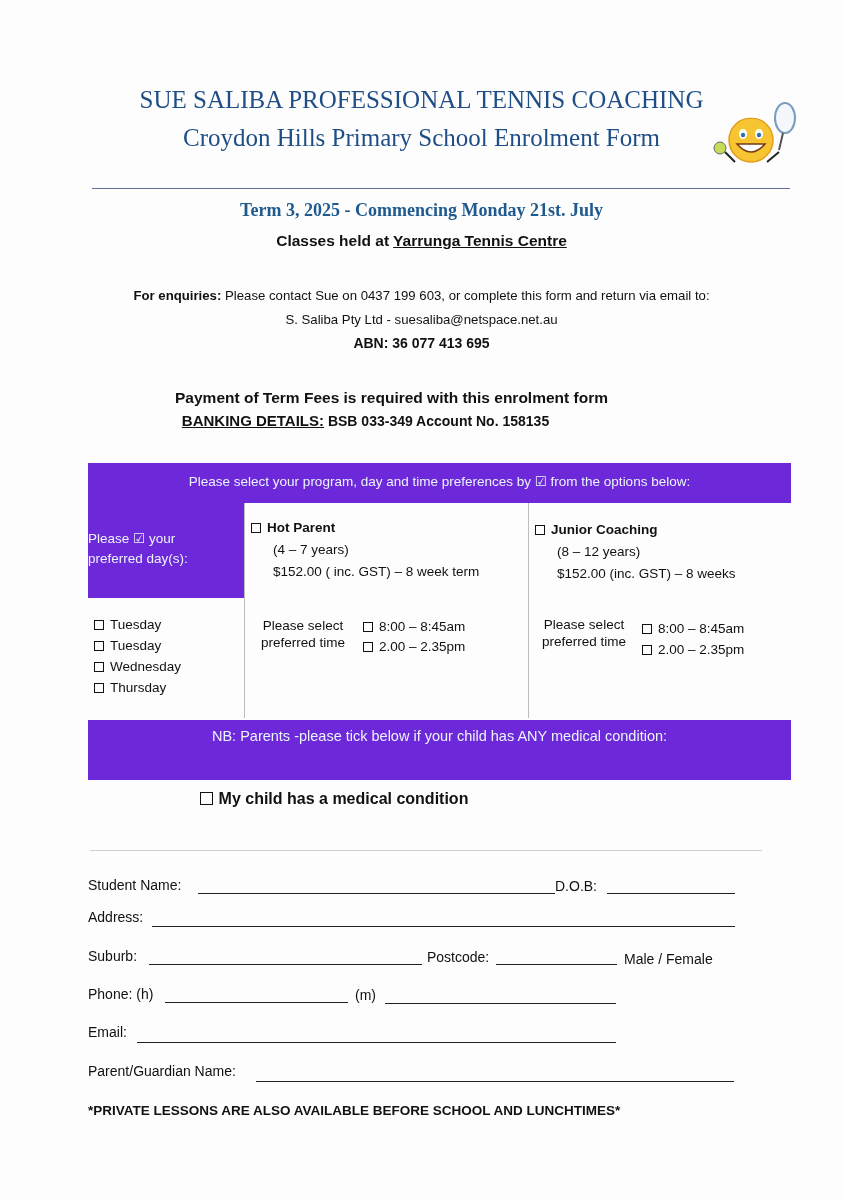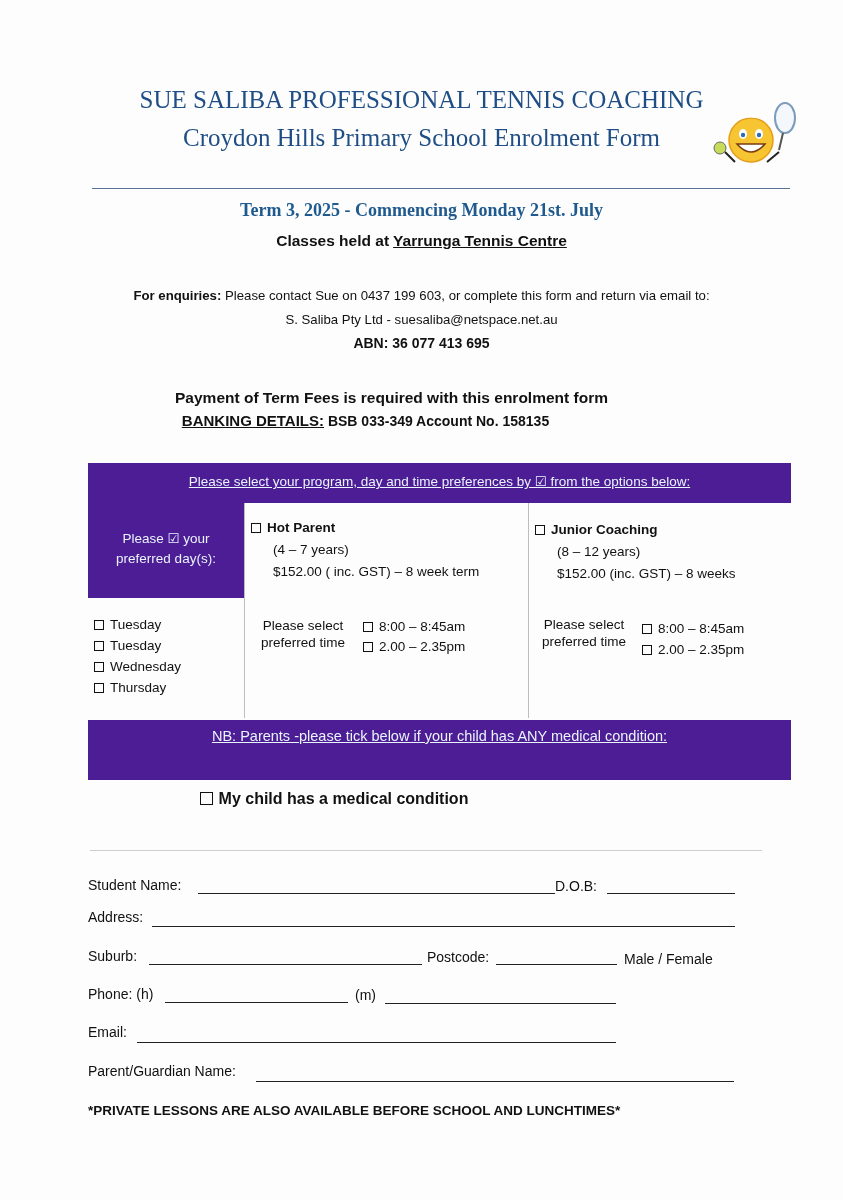--- a/index.html
+++ b/index.html
@@ -11,23 +11,23 @@
   .hr-top { left:92px; width:698px; top:188px; height:0; border-top:1.5px solid #5c7294; }
   .term { left:0; width:843px; top:200px; text-align:center; font-size:18px; font-weight:bold; color:#1f5a8e; }
   .classes { left:0; width:843px; top:232px; text-align:center; font-size:15.5px; font-weight:bold; }
   .classes u { text-decoration:underline; }
   .enq { left:0; width:843px; top:288px; text-align:center; font-size:13.2px; }
   .company { left:0; width:843px; top:312px; text-align:center; font-size:13.2px; font-weight:normal; }
   .abn { left:0; width:843px; top:335px; text-align:center; font-size:14px; font-weight:bold; }
   .pay { left:0; width:783px; top:389px; text-align:center; font-size:15.5px; font-weight:bold; }
   .bank { left:0; width:731px; top:412px; text-align:center; font-size:14px; font-weight:bold; }
   .bank .bl { text-decoration:underline; font-size:15px; }
-  .blue { background:#4c1d95; color:#eaf4fb;text-decoration:underline; }
+  .blue { background:#6d28d9; color:#eaf4fb; }
   .sel-bar { left:88px; width:703px; top:463px; height:40px; text-align:center; font-size:13.5px; line-height:38px; }
-  .day-box { left:88px; width:156px; top:503px; height:95px; font-size:13.5px; text-align:center; }
+  .day-box { left:88px; width:156px; top:503px; height:95px; font-size:13.5px; }
   .day-box div { position:absolute; left:0; width:156px; }
   .vline { width:0; border-left:1px solid #bdbdbd; }
   .cb { display:inline-block; width:10px; height:10px; border:1.3px solid #111; vertical-align:-1px; margin-right:6px; box-sizing:border-box; }
   .prog-title { font-size:13.5px; font-weight:bold; }
   .txt { font-size:13.5px; }
   .nb-bar { left:88px; width:703px; top:720px; height:60px; text-align:center; font-size:14.5px; }
   .medical { left:0; width:668px; top:790px; text-align:center; font-size:16px; font-weight:bold; }
   .medical .cb { width:13px; height:13px; }
   .hr-mid { left:90px; width:672px; top:850px; border-top:1.5px solid #cfcfcf; }
   .lbl { font-size:14px; }

